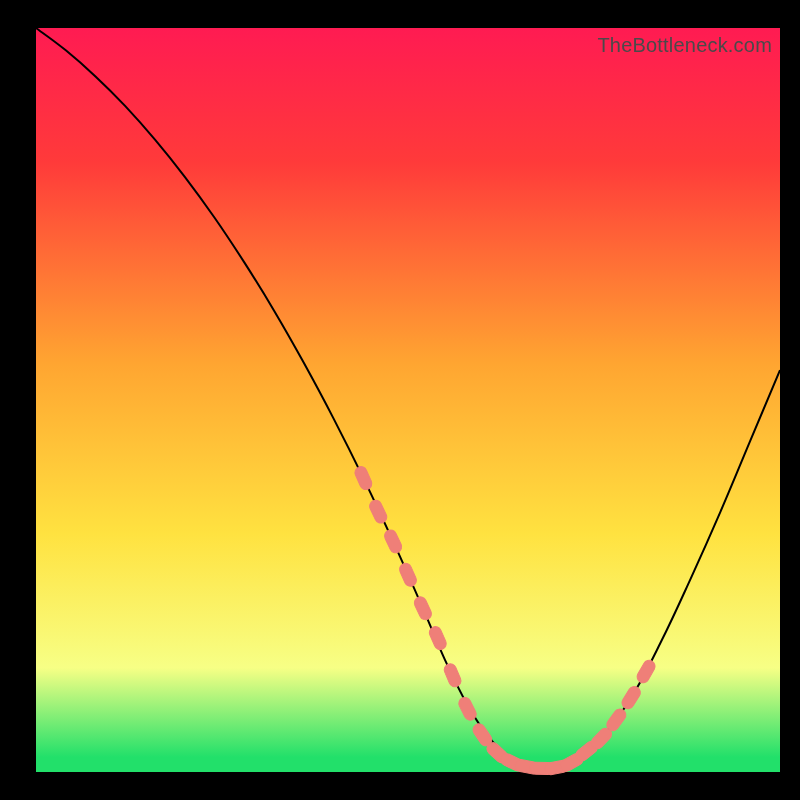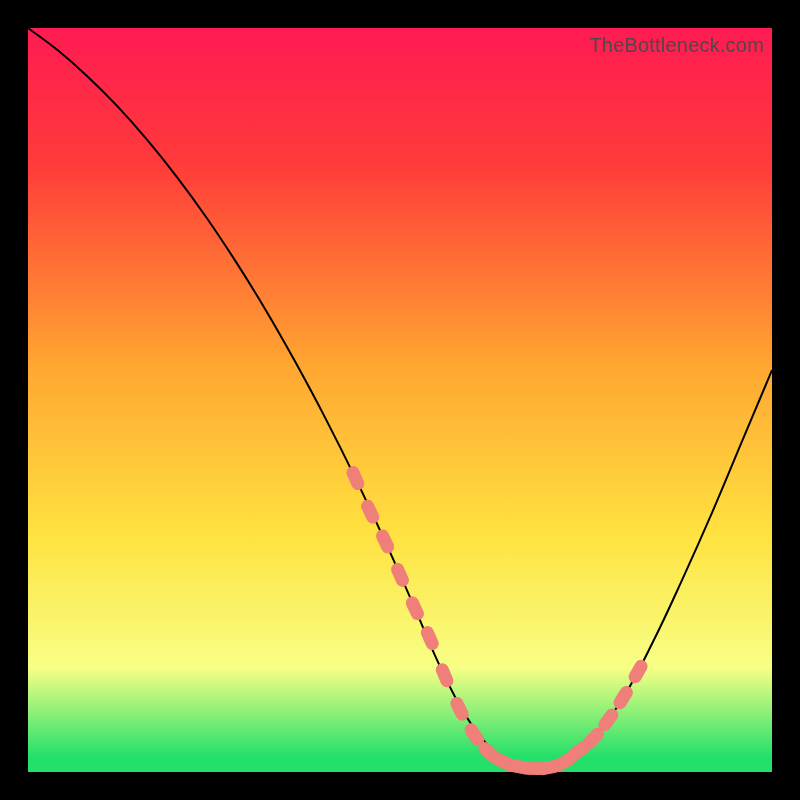--- a/index.html
+++ b/index.html
@@ -1,21 +1,21 @@
 <!DOCTYPE html>
 <html style="--c-top: #ff1b52; --c-red: #ff3a3a; --c-orange: #ffa531; --c-yellow: #ffe240; --c-pale: #f7ff85; --c-green: #22e06a;"><head>
 <meta charset="utf-8">
 <style>
   * { margin: 0; padding: 0; box-sizing: border-box; }
   html, body { width: 800px; height: 800px; overflow: hidden; }
   body { background: #000; position: relative; font-family: Arial, Helvetica, sans-serif; }
 
   .plot-area {
     position: absolute;
-    left: 28px;
+    left: 36px;
     top: 28px;
     width: 744px;
     height: 744px;
     
     background: linear-gradient(to bottom,
       var(--c-top) 0%,
       var(--c-red) 18%,
       var(--c-orange) 45%,
       var(--c-yellow) 68%,
       var(--c-pale) 86%,

